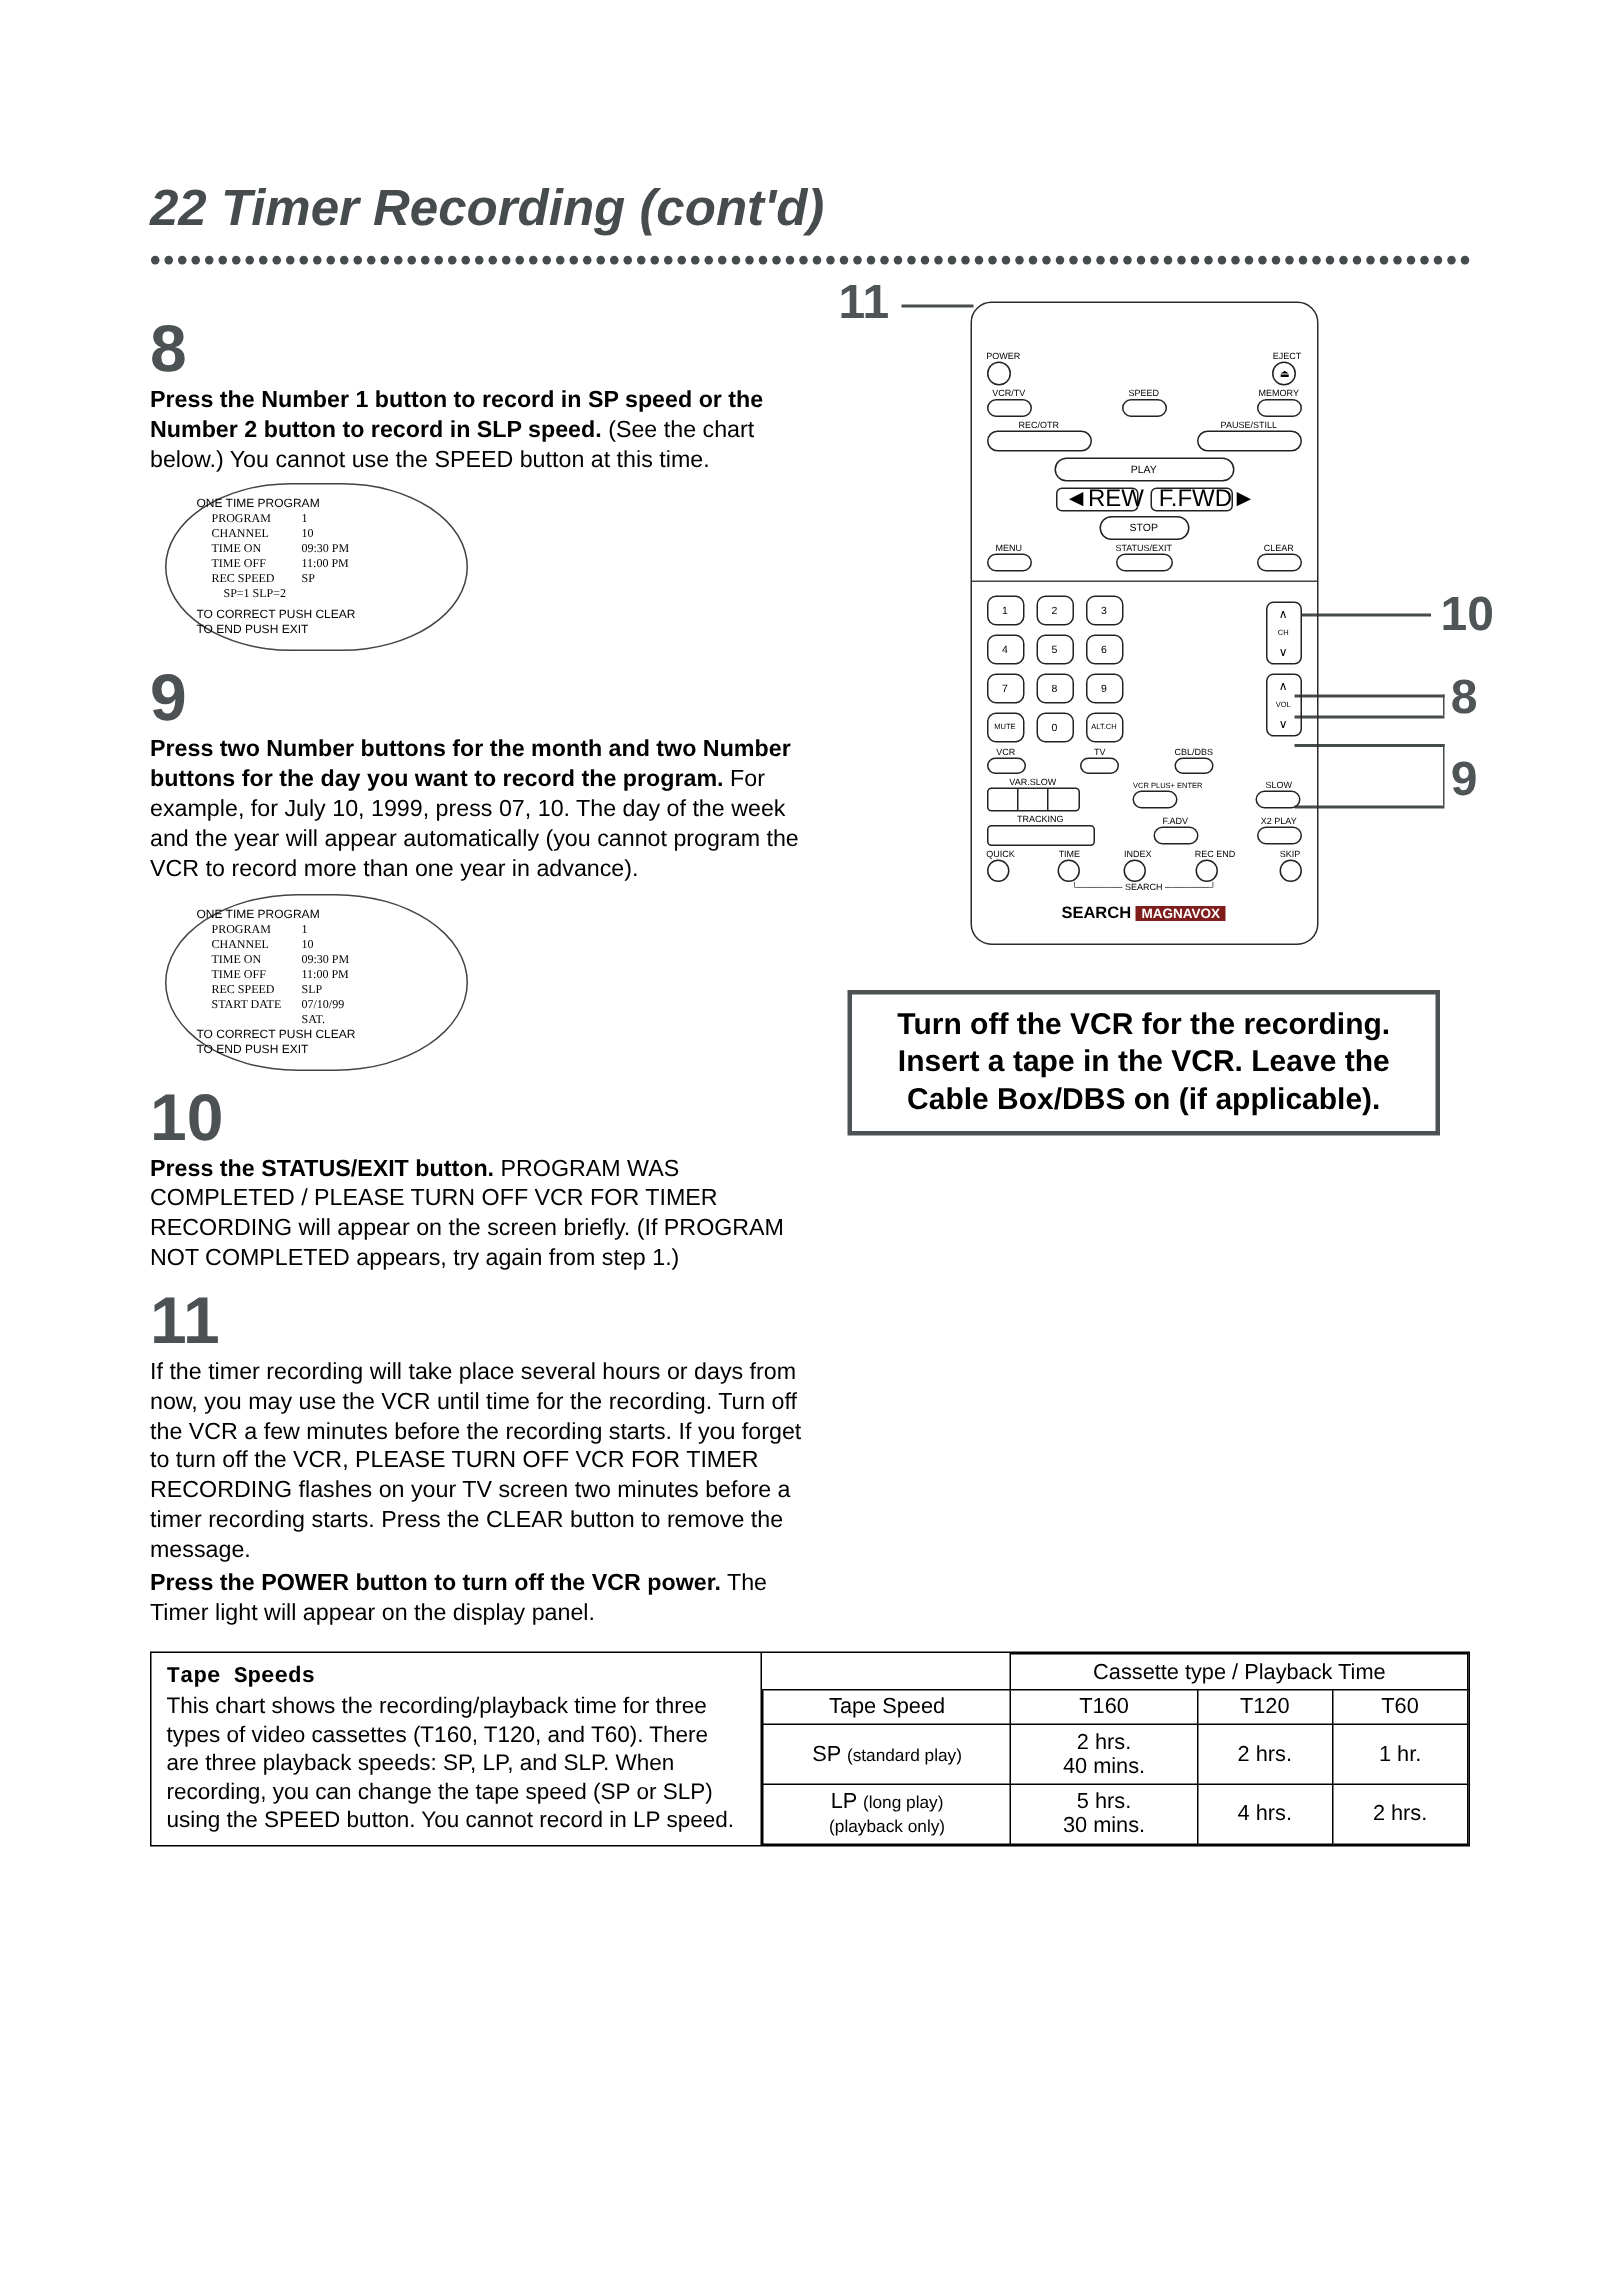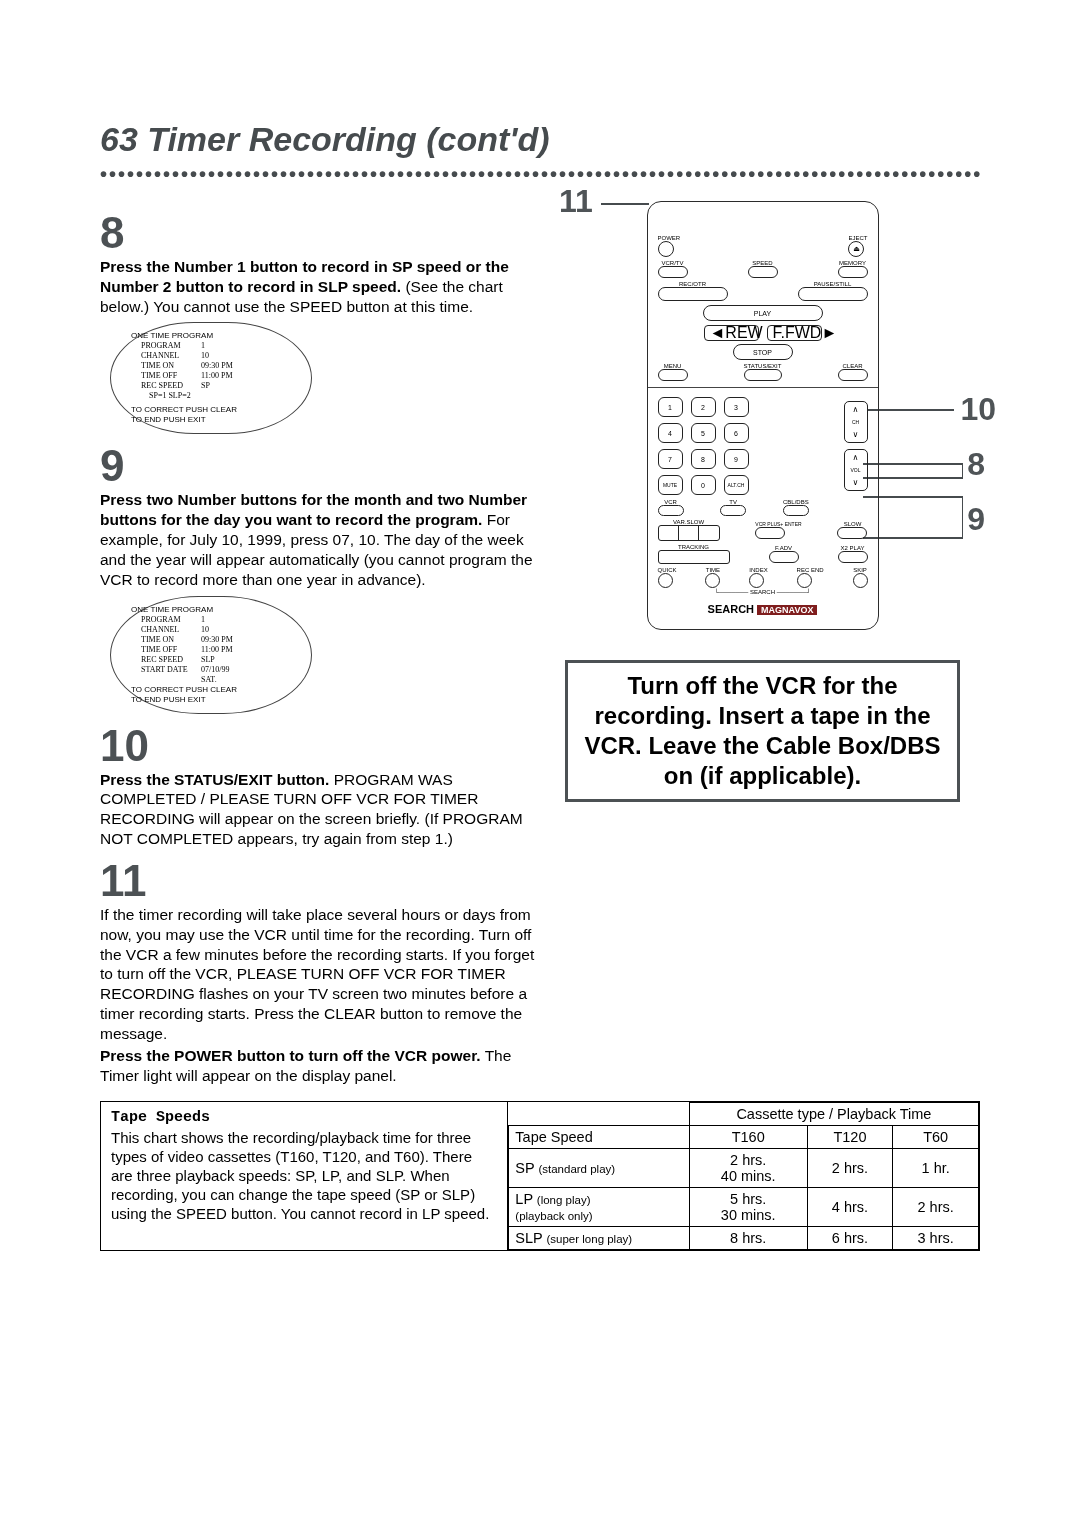--- a/index.html
+++ b/index.html
@@ -96,21 +96,21 @@
     font-size:32px;
     color:#4f5457;
   }
   .line { position:absolute; background:#464b4e; height:1.5px; }
   .lineV { position:absolute; background:#464b4e; width:1.5px; }
 
   .sidebox {
     border:3px solid #4c5154;
     margin-top:30px;
     padding:8px 14px;
-    font-size:24px;
+    font-size:20px;
     font-weight:bold;
     text-align:center;
     line-height:1.25;
   }
 
   .tapewrap {
     display:flex;
     margin-top:14px;
     border:1px solid #000;
   }
@@ -125,28 +125,28 @@
   table.tape {
     border-collapse:collapse;
     font-size:14.5px;
     flex:1;
   }
   table.tape td, table.tape th {
     border:1px solid #000;
     padding:3px 6px;
     text-align:center;
   }
-  table.tape td.l { text-align:left; }
+  table.tape td.l { text-align:center; }
   .sub { font-size:11.5px; }
 </style>
 </head>
 <body>
 
 <div class="page">
-  <div class="title">63  Timer Recording (cont'd)</div>
+  <div class="title">22  Timer Recording (cont'd)</div>
   <div class="dotline">••••••••••••••••••••••••••••••••••••••••••••••••••••••••••••••••••••••••••••••••••••••••••••••••••••••••</div>
 
   <div class="cols">
 
     <div class="left">
 
       <div class="step">
         <div class="stepnum">8</div>
         <p><span class="bold">Press the Number 1 button to record in SP speed or the Number 2 button to record in SLP speed.</span><span> (See the chart below.) You cannot use the SPEED button at this time.</span></p>
       </div>
@@ -450,22 +450,16 @@
           <td><span>2 hrs.</span><br><span>40 mins.</span></td>
           <td>2 hrs.</td>
             <td>1 hr.</td>
           </tr>
       <tr>
             <td class="l"><span>LP</span> <span class="sub">(long play)</span><br><span class="sub">(playback only)</span></td>
           <td><span>5 hrs.</span><br><span>30 mins.</span></td>
           <td>4 hrs.</td>
             <td>2 hrs.</td>
           </tr>
-      <tr>
-            <td class="l"><span>SLP</span> <span class="sub">(super long play)</span></td>
-          <td>8 hrs.</td>
-            <td>6 hrs.</td>
-            <td>3 hrs.</td>
-          </tr>
     </tbody>
       </table>
   </div>
 </div>
 
 </body></html>

